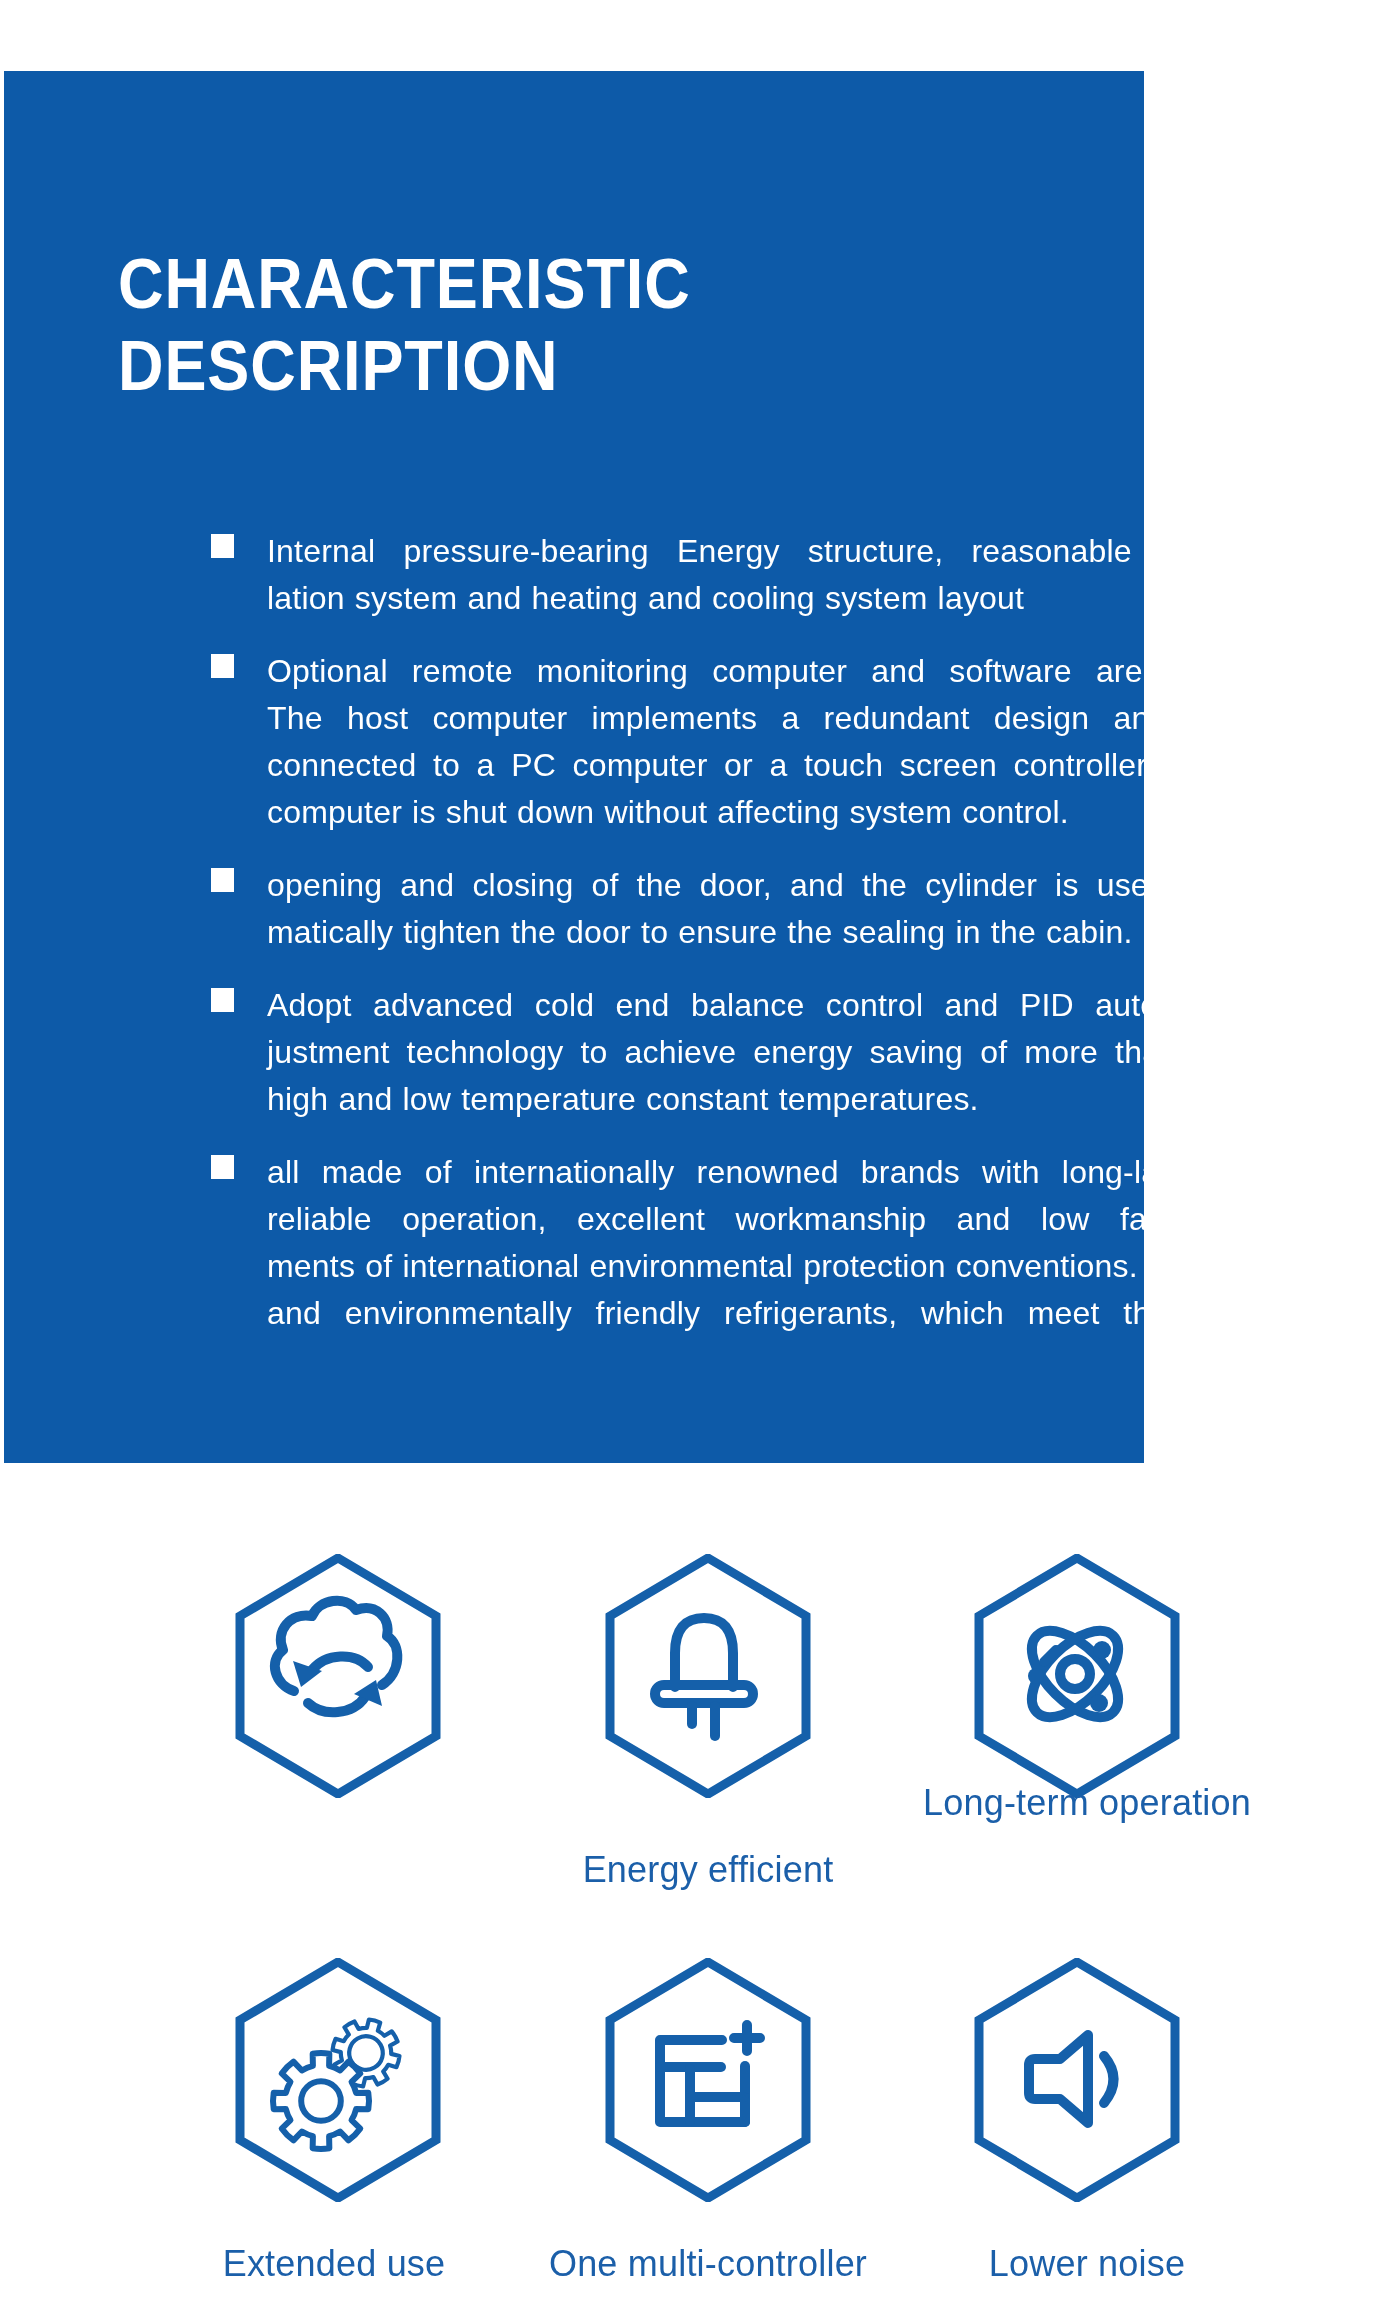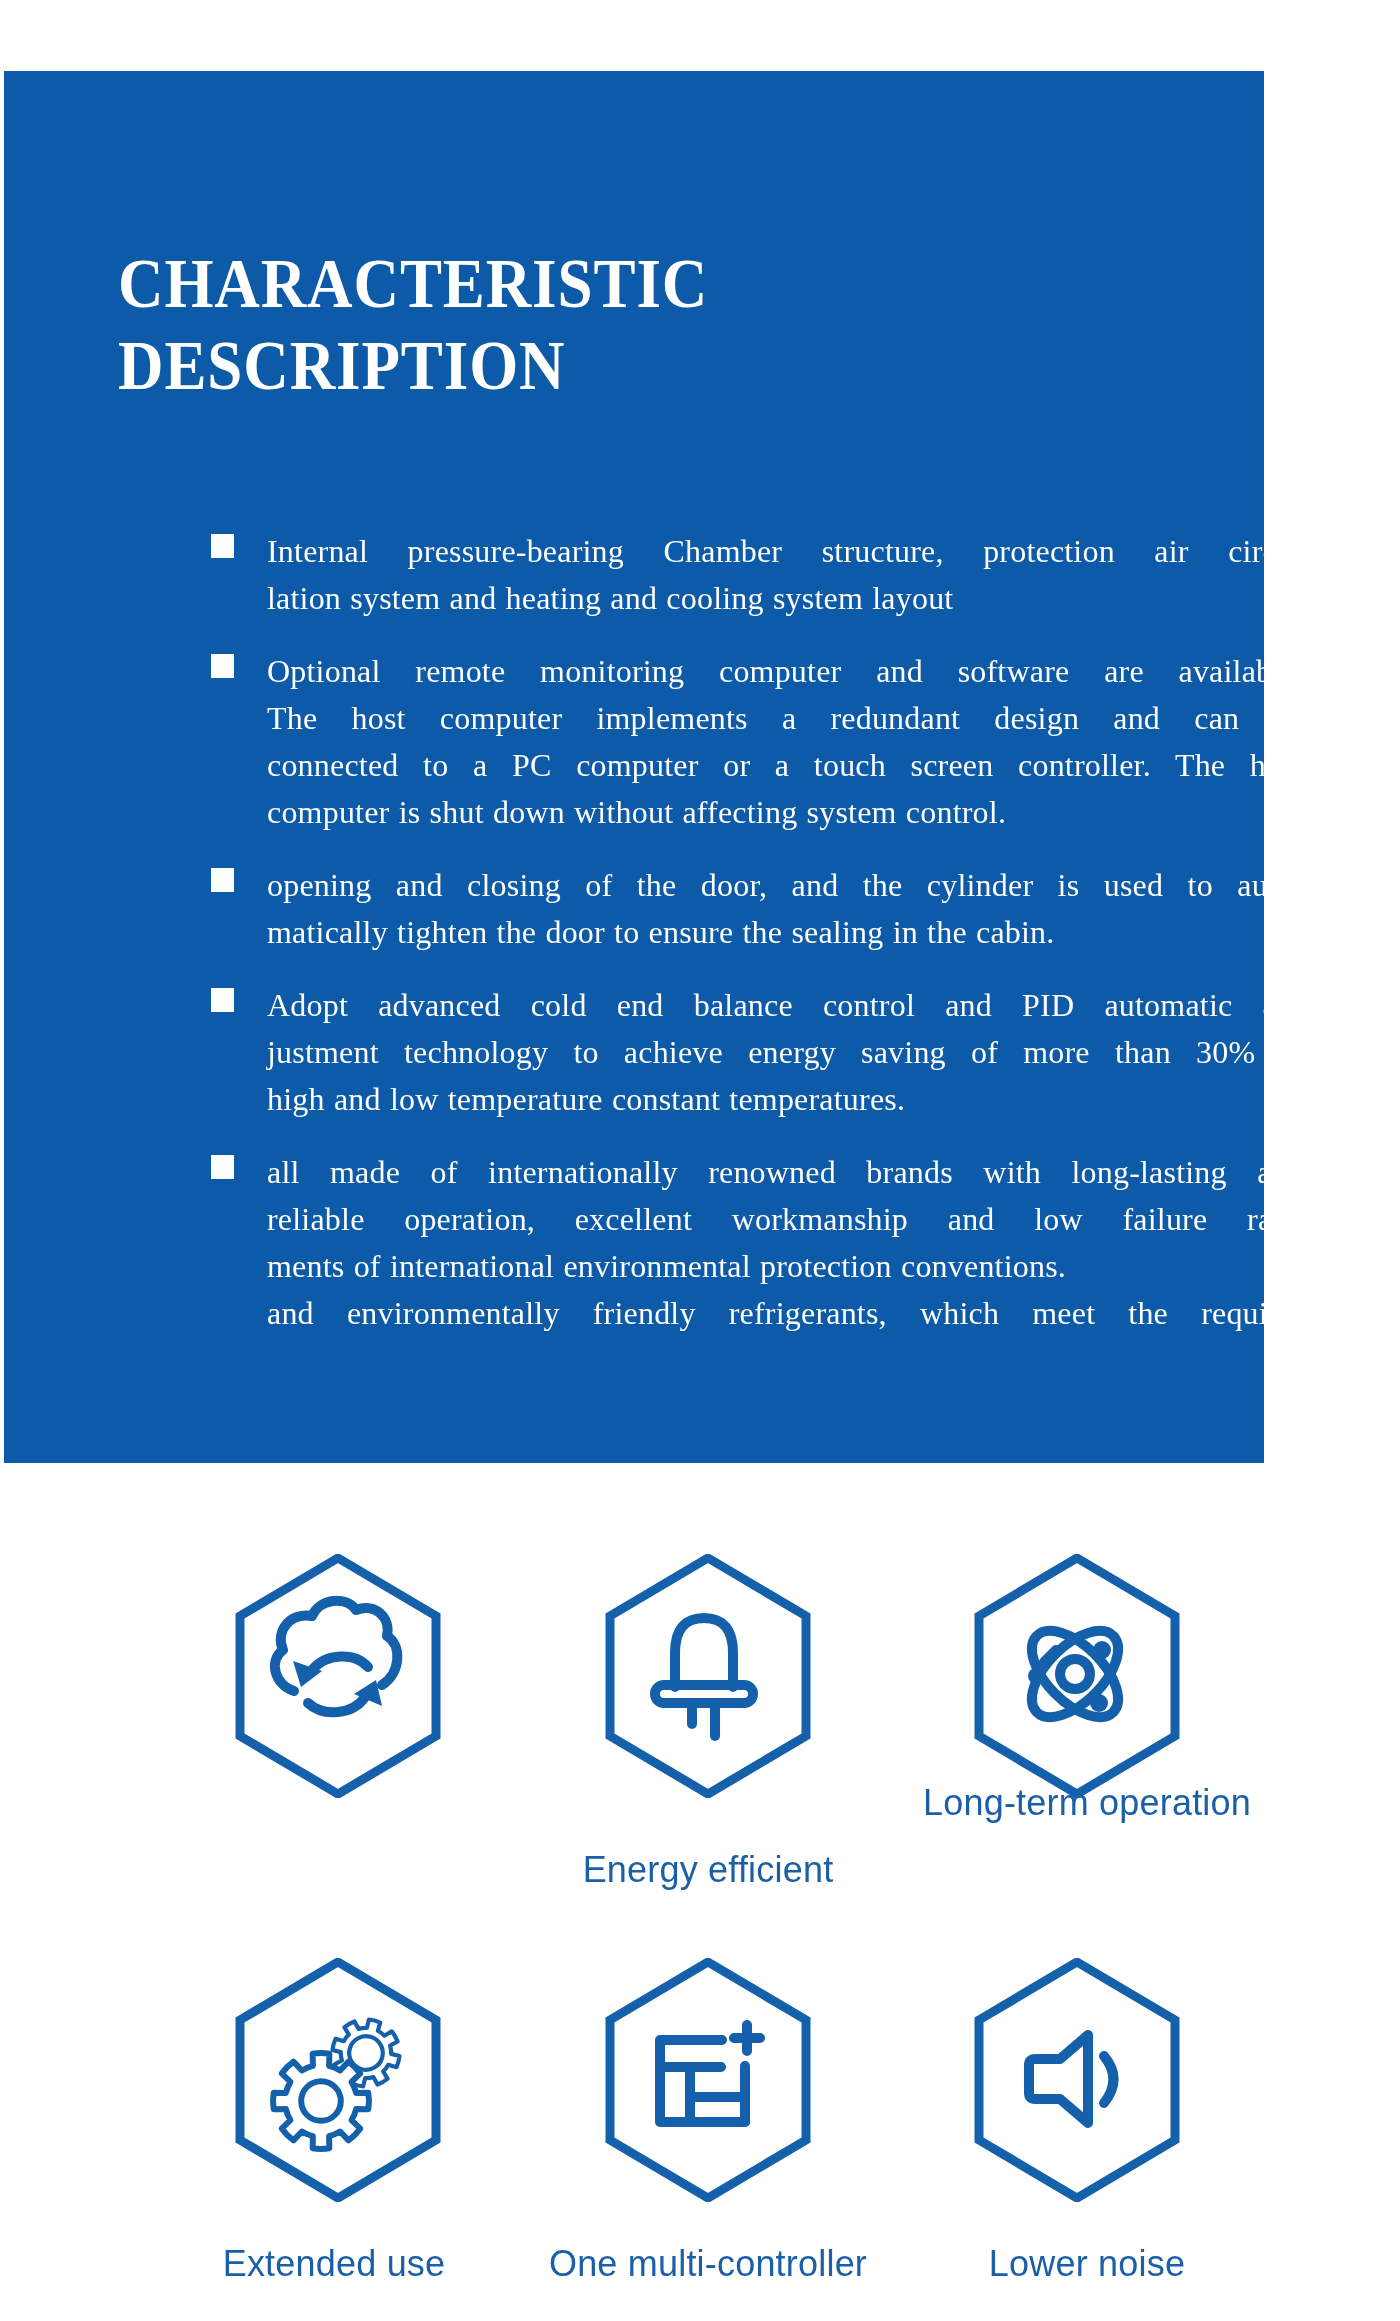--- a/index.html
+++ b/index.html
@@ -7,21 +7,21 @@
     --icon_blue:#1560aa;
     --label_blue:#1b5fa9;
     --white:#ffffff;
   }
   *{margin:0;padding:0;box-sizing:border-box;}
   html,body{background:#ffffff;}
   body{font-family:"Liberation Sans",sans-serif;}
   #page{position:relative;width:1400px;height:2321px;background:#ffffff;overflow:hidden;}
 
   
-  .hero{position:absolute;left:4px;top:71px;width:1260px;height:1392px;background:var(--panel_blue);font-family:Liberation Serif, serif;}
+  .hero{position:absolute;left:4px;top:71px;width:1140px;height:1392px;background:var(--panel_blue);}
 
   .title{position:absolute;left:114px;top:172px;color:var(--white);
          font-size:70px;line-height:82px;font-weight:bold;letter-spacing:1px;
          transform:scaleX(0.9);transform-origin:top left;white-space:nowrap;}
 
   .ornament-line{position:absolute;left:1290px;top:186px;width:3px;height:126px;background:var(--white);}
   .ornament-dot{position:absolute;left:1289px;top:322px;width:5px;height:6px;border-radius:50%;background:var(--white);}
 
   
   .bullets{position:absolute;left:207px;top:457px;width:1093px;color:var(--white);}
@@ -53,21 +53,21 @@
   <div class="hero">
     <div class="title">
       <div>CHARACTERISTIC</div>
       <div>DESCRIPTION</div>
     </div>
     <div class="ornament-line"></div>
     <div class="ornament-dot"></div>
     <div class="bullets">
         <div class="bullet-item">
           <span class="bullet-square"></span>
-          <div class="bline">Internal pressure-bearing Chamber structure, protection air circu-</div>
+          <div class="bline">Internal pressure-bearing Energy structure, reasonable air circu-</div>
           <div class="bline last">lation system and heating and cooling system layout</div>
         </div>
         <div class="bullet-item">
           <span class="bullet-square"></span>
           <div class="bline">Optional remote monitoring computer and software are available.</div>
           <div class="bline">The host computer implements a redundant design and can be</div>
           <div class="bline">connected to a PC computer or a touch screen controller. The host</div>
           <div class="bline last">computer is shut down without affecting system control.</div>
         </div>
         <div class="bullet-item">

